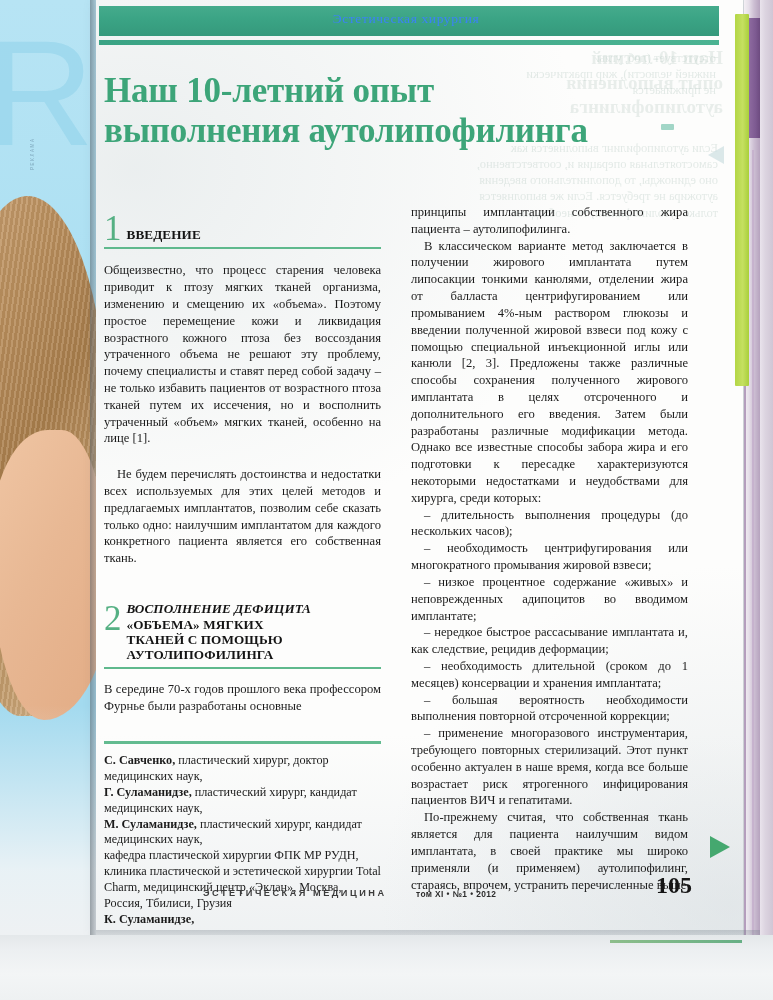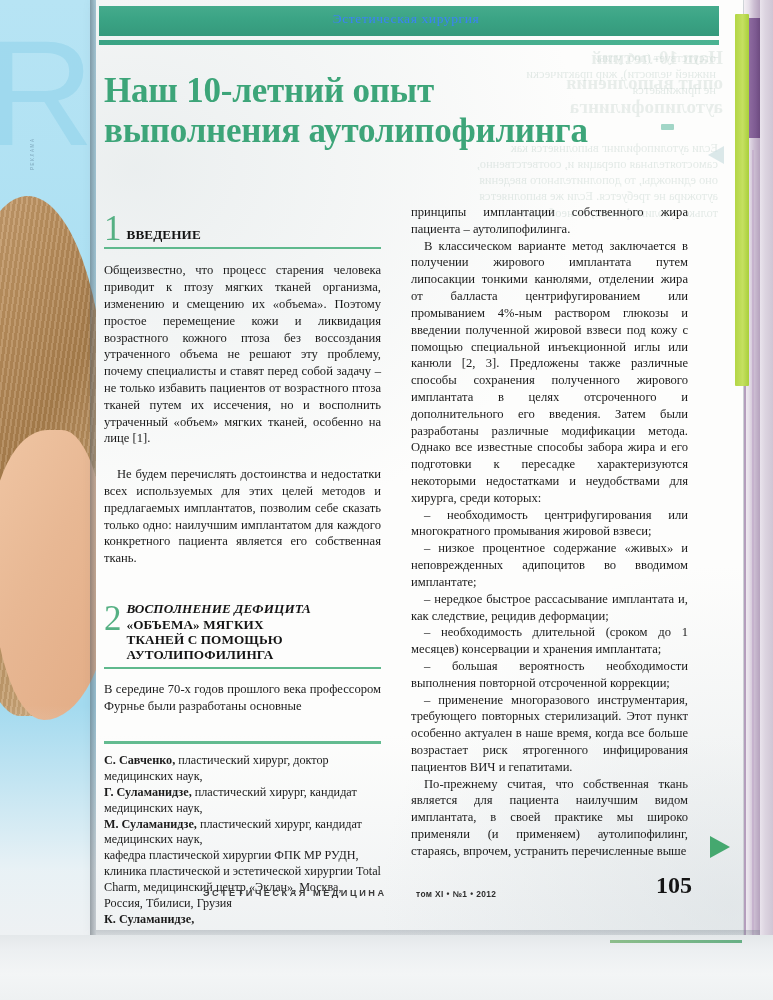--- a/index.html
+++ b/index.html
@@ -315,20 +315,21 @@
       <span class="line"><b>М. Суламанидзе,</b> <span>пластический хирург, кандидат медицинских наук,</span></span>
       <span class="line">кафедра пластической хирургии ФПК МР РУДН, клиника пластической и эстетической хирургии Total Charm, медицинский центр «Эклан», Москва, Россия, Тбилиси, Грузия</span>
       <span class="line"><b>К. Суламанидзе,</b></span>
     </div>
   </div>
 
   <div class="col col-right" style="top:204px;">
     <p class="body-p">принципы имплантации собственного жира пациента – аутолипофилинга.</p>
     <p class="body-p ind">В классическом варианте метод заключается в получении жирового имплантата путем липосакции тонкими канюлями, отделении жира от балласта центрифугированием или промыванием 4%-ным раствором глюкозы и введении полученной жировой взвеси под кожу с помощью специальной инъекционной иглы или канюли [2, 3]. Предложены также различные способы сохранения полученного жирового имплантата в целях отсроченного и дополнительного его введения. Затем были разработаны различные модификации метода. Однако все известные способы забора жира и его подготовки к пересадке характеризуются некоторыми недостатками и неудобствами для хирурга, среди которых:</p>
 
+    <p class="body-p ind">– длительность выполнения процедуры (до нескольких часов);</p>
     <p class="body-p ind">– необходимость центрифугирования или многократного промывания жировой взвеси;</p>
     <p class="body-p ind">– низкое процентное содержание «живых» и неповрежденных адипоцитов во вводимом имплантате;</p>
     <p class="body-p ind">– нередкое быстрое рассасывание имплантата и, как следствие, рецидив деформации;</p>
     <p class="body-p ind">– необходимость длительной (сроком до 1 месяцев) консервации и хранения имплантата;</p>
     <p class="body-p ind">– большая вероятность необходимости выполнения повторной отсроченной коррекции;</p>
     <p class="body-p ind">– применение многоразового инструментария, требующего повторных стерилизаций. Этот пункт особенно актуален в наше время, когда все больше возрастает риск ятрогенного инфицирования пациентов ВИЧ и гепатитами.</p>
 
     <p class="body-p ind">По-прежнему считая, что собственная ткань является для пациента наилучшим видом имплантата, в своей практике мы широко применяли (и применяем) аутолипофилинг, стараясь, впрочем, устранить перечисленные выше</p>
   </div>
 

